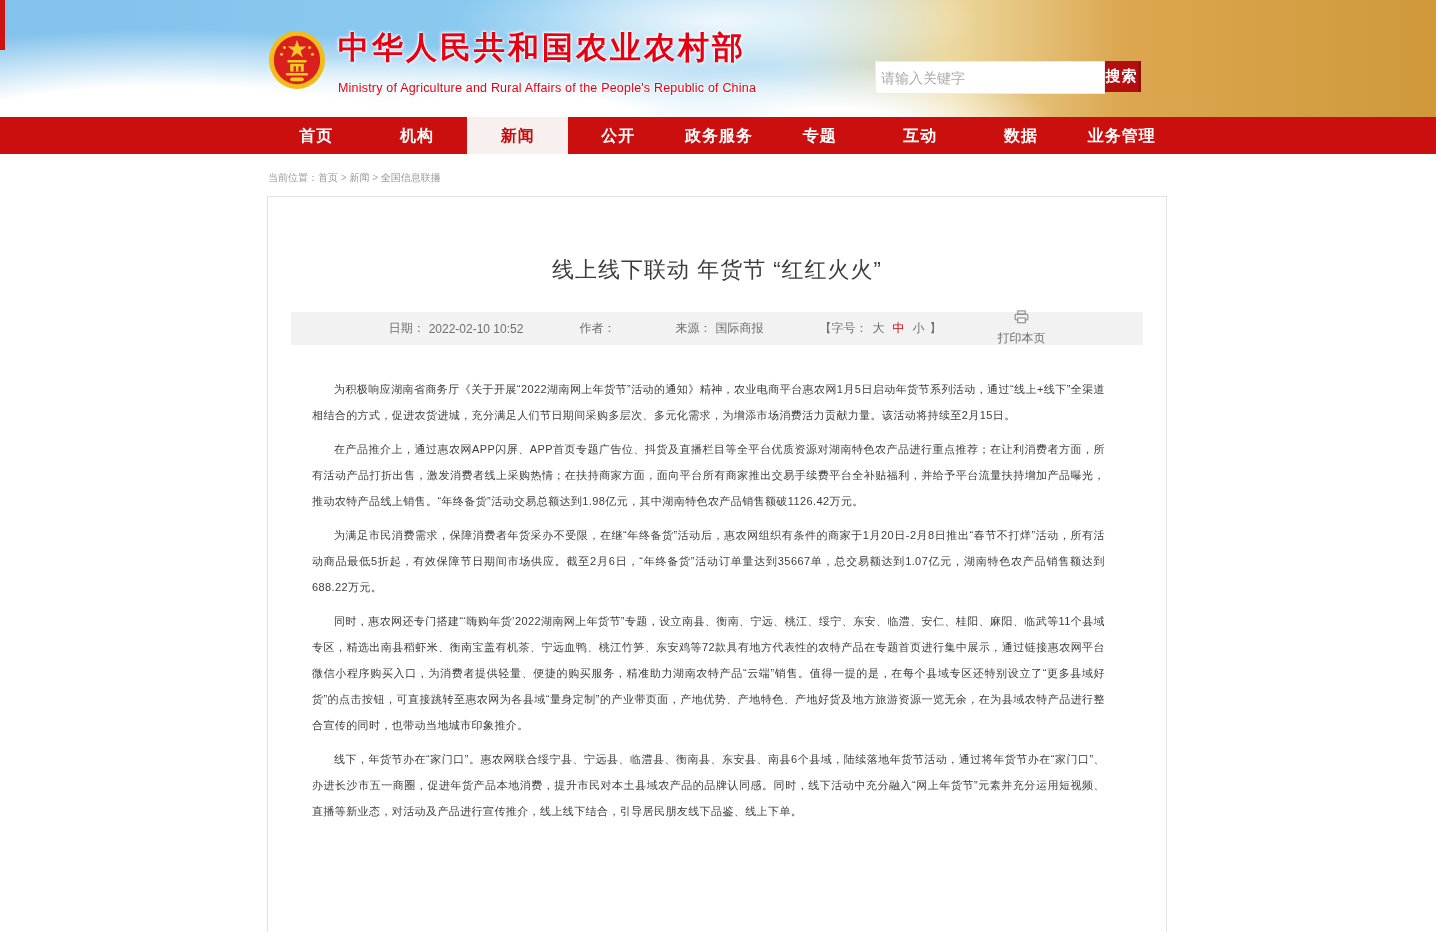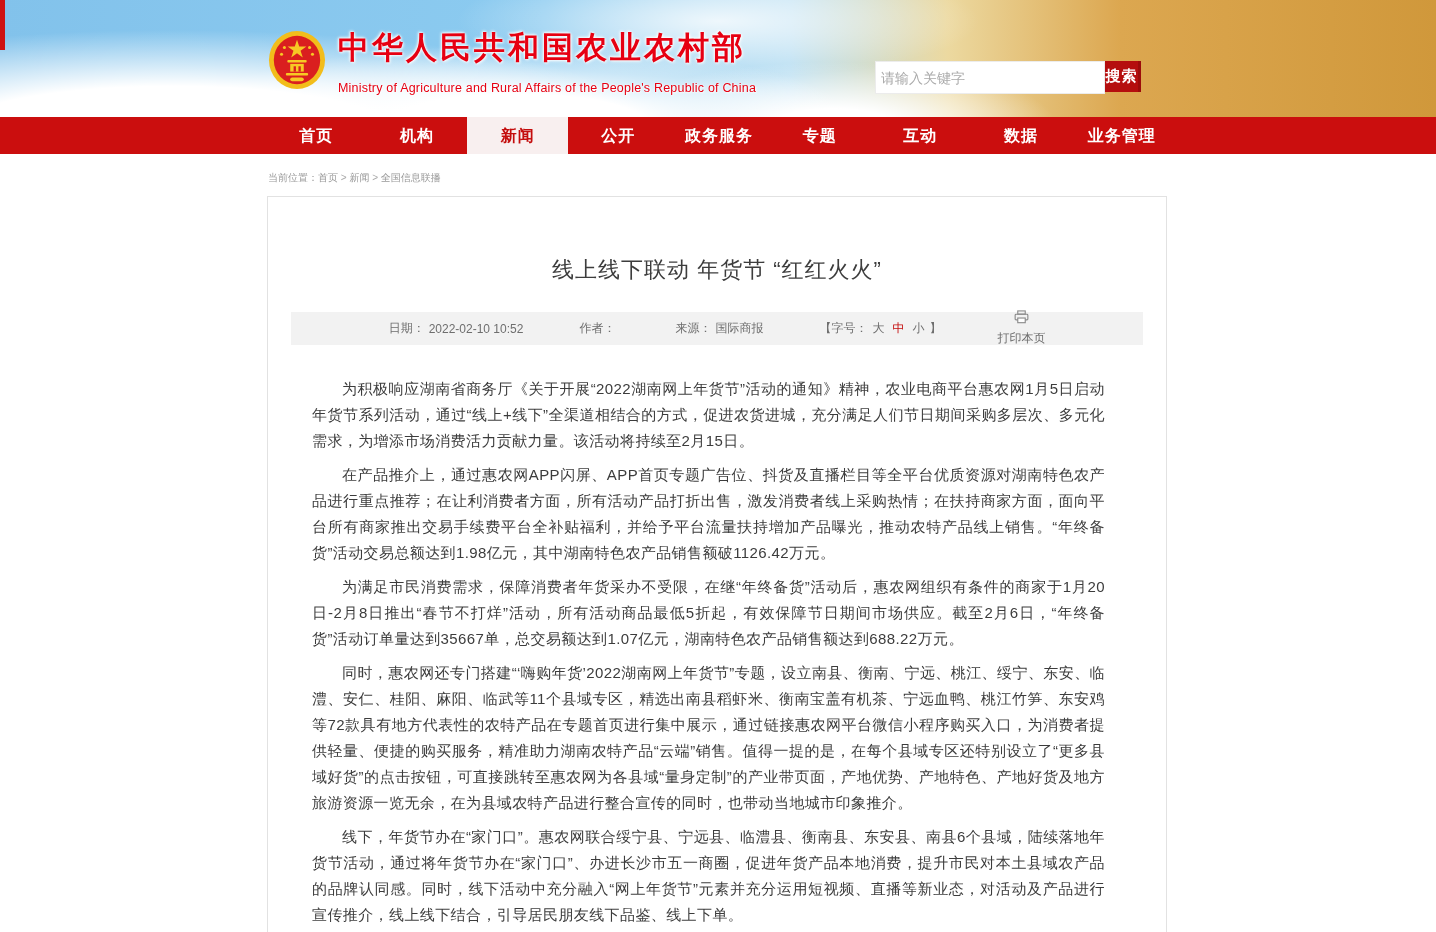--- a/index.html
+++ b/index.html
@@ -50,21 +50,21 @@
                    font-weight:400; letter-spacing:1px; }
   .meta-bar { margin:27px 23px 0; background:#f2f2f2; height:33px; display:flex;
               align-items:center; justify-content:center; gap:56px; font-size:12px; color:#6e6e6e;
               white-space:nowrap; }
   .meta-item { display:flex; align-items:center; gap:4px; }
   .fs-link { cursor:pointer; color:#6e6e6e; padding:0 1px; }
   .fs-link.active { color:#c40d0d; }
   .print-item { cursor:pointer; display:flex; align-items:center; gap:6px;flex-direction:column; }
 
   .article-body { margin:31px 61px 0 44px; }
-  .article-body p { font-size:15px; color:#3c3c3c; line-height:26px; text-align:justify;
+  .article-body p { font-size:11px; color:#3c3c3c; line-height:26px; text-align:justify;
                     text-indent:2em; margin-bottom:8px; letter-spacing:.4px; }
 </style>
 </head>
 <body>
 
 <div class="banner">
   <div class="banner-left-edge"></div>
 
   <div class="logo">
     <span>

